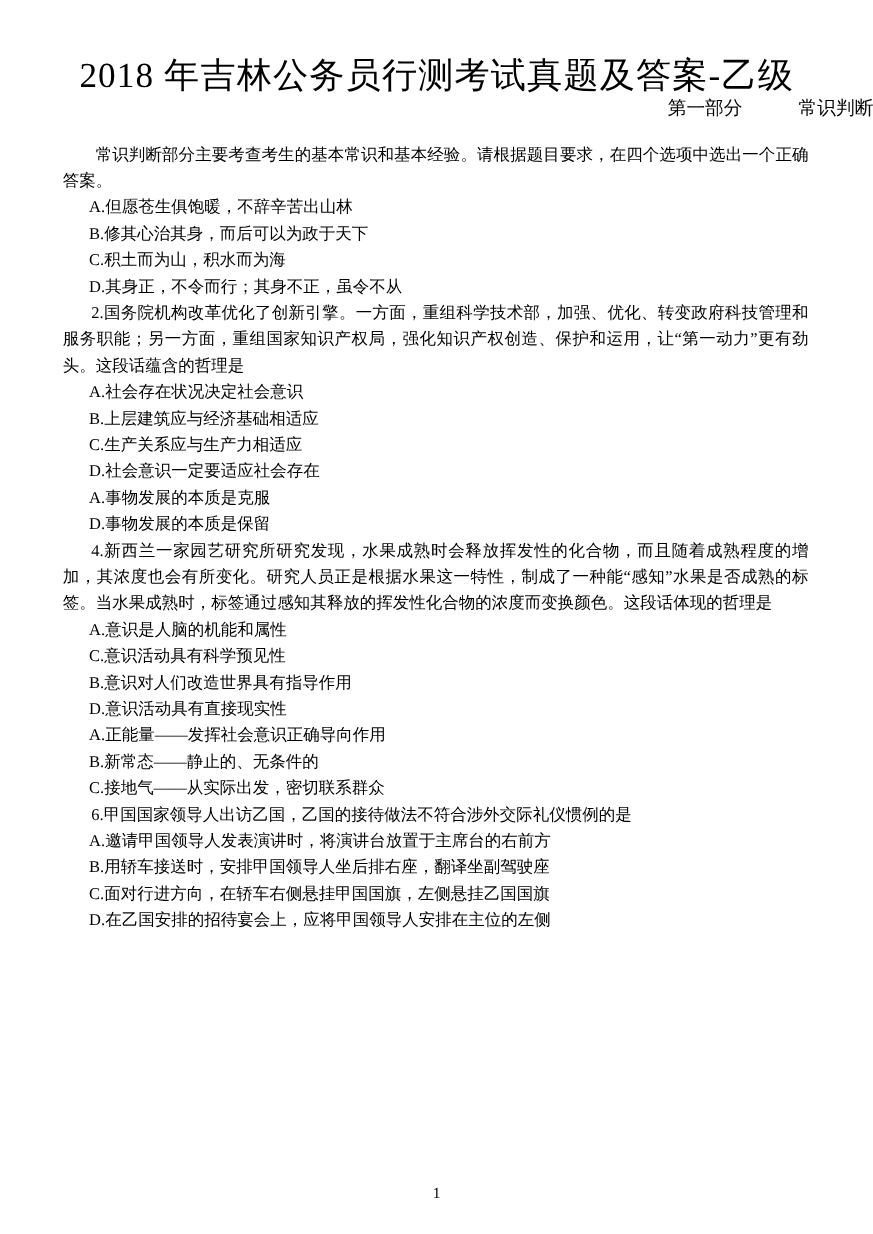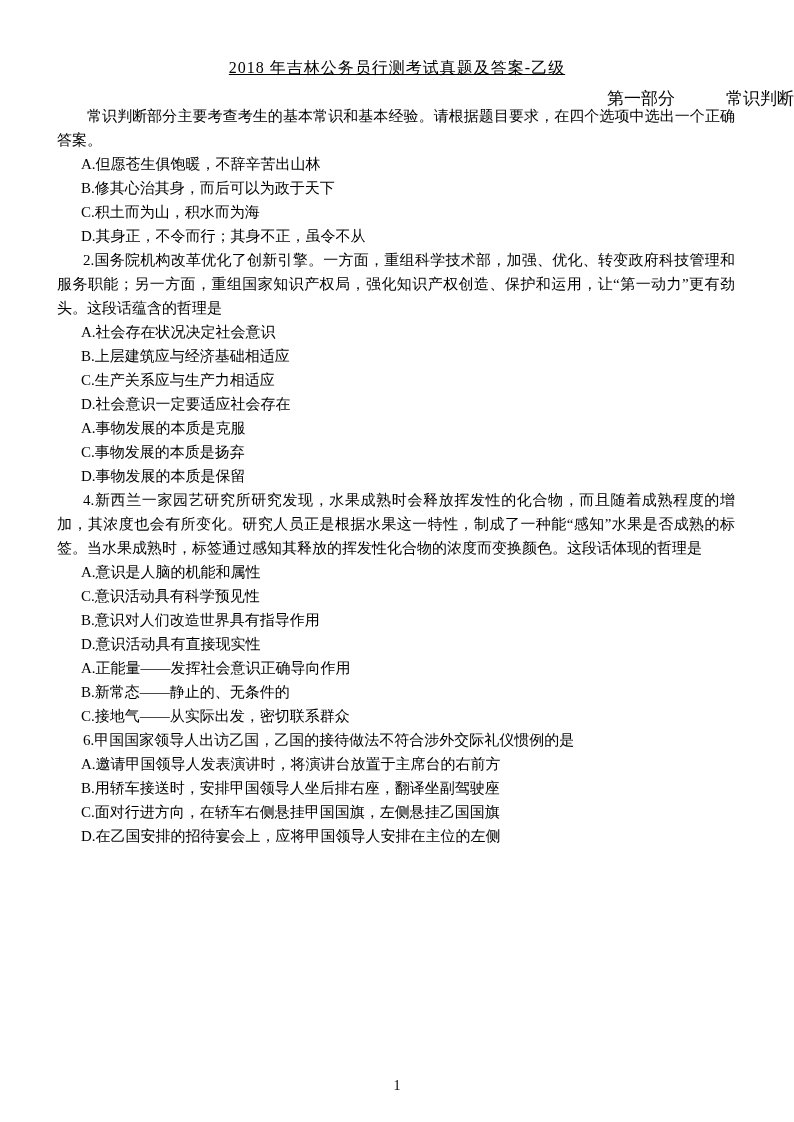--- a/index.html
+++ b/index.html
@@ -13,37 +13,36 @@
     height: 1122px;
     background: #ffffff;
     color: #000000;
     font-family: "Liberation Serif", "DejaVu Serif", serif;
     overflow: hidden;
   }
   .doc-title {
     margin: 0;
     padding-top: 53px;
     text-align: center;
-    font-size: 16px;
+    font-size: 32px;
     font-weight: normal;
     line-height: 30px;
     letter-spacing: 1px;
-    text-decoration: underline;
   }
   .section-heading {
     margin: 6px 0 0 0;
     text-align: right;
     font-size: 17px;
     font-weight: normal;
     line-height: 20px;
   }
   .doc-body {
     position: absolute;
     left: 57px;
-    top: 104px;
+    top: 129px;
     width: 678px;
     font-size: 15px;
     line-height: 24px;
     text-align: justify;
   }
   .doc-body p {
     margin: 0;
     padding: 0;
   }
   p.intro {
@@ -78,21 +77,20 @@
         <p class="option">A.但愿苍生俱饱暖，不辞辛苦出山林</p>
         <p class="option">B.修其心治其身，而后可以为政于天下</p>
         <p class="option">C.积土而为山，积水而为海</p>
         <p class="option">D.其身正，不令而行；其身不正，虽令不从</p>
         <p class="stem">2.国务院机构改革优化了创新引擎。一方面，重组科学技术部，加强、优化、转变政府科技管理和服务职能；另一方面，重组国家知识产权局，强化知识产权创造、保护和运用，让“第一动力”更有劲头。这段话蕴含的哲理是</p>
         <p class="option">A.社会存在状况决定社会意识</p>
         <p class="option">B.上层建筑应与经济基础相适应</p>
         <p class="option">C.生产关系应与生产力相适应</p>
         <p class="option">D.社会意识一定要适应社会存在</p>
         <p class="option">A.事物发展的本质是克服</p>
-        <p class="option">C.事物发展的本质是扬弃</p>
         <p class="option">D.事物发展的本质是保留</p>
         <p class="stem">4.新西兰一家园艺研究所研究发现，水果成熟时会释放挥发性的化合物，而且随着成熟程度的增加，其浓度也会有所变化。研究人员正是根据水果这一特性，制成了一种能“感知”水果是否成熟的标签。当水果成熟时，标签通过感知其释放的挥发性化合物的浓度而变换颜色。这段话体现的哲理是</p>
         <p class="option">A.意识是人脑的机能和属性</p>
         <p class="option">C.意识活动具有科学预见性</p>
         <p class="option">B.意识对人们改造世界具有指导作用</p>
         <p class="option">D.意识活动具有直接现实性</p>
         <p class="option">A.正能量——发挥社会意识正确导向作用</p>
         <p class="option">B.新常态——静止的、无条件的</p>
         <p class="option">C.接地气——从实际出发，密切联系群众</p>
         <p class="stem">6.甲国国家领导人出访乙国，乙国的接待做法不符合涉外交际礼仪惯例的是</p>

